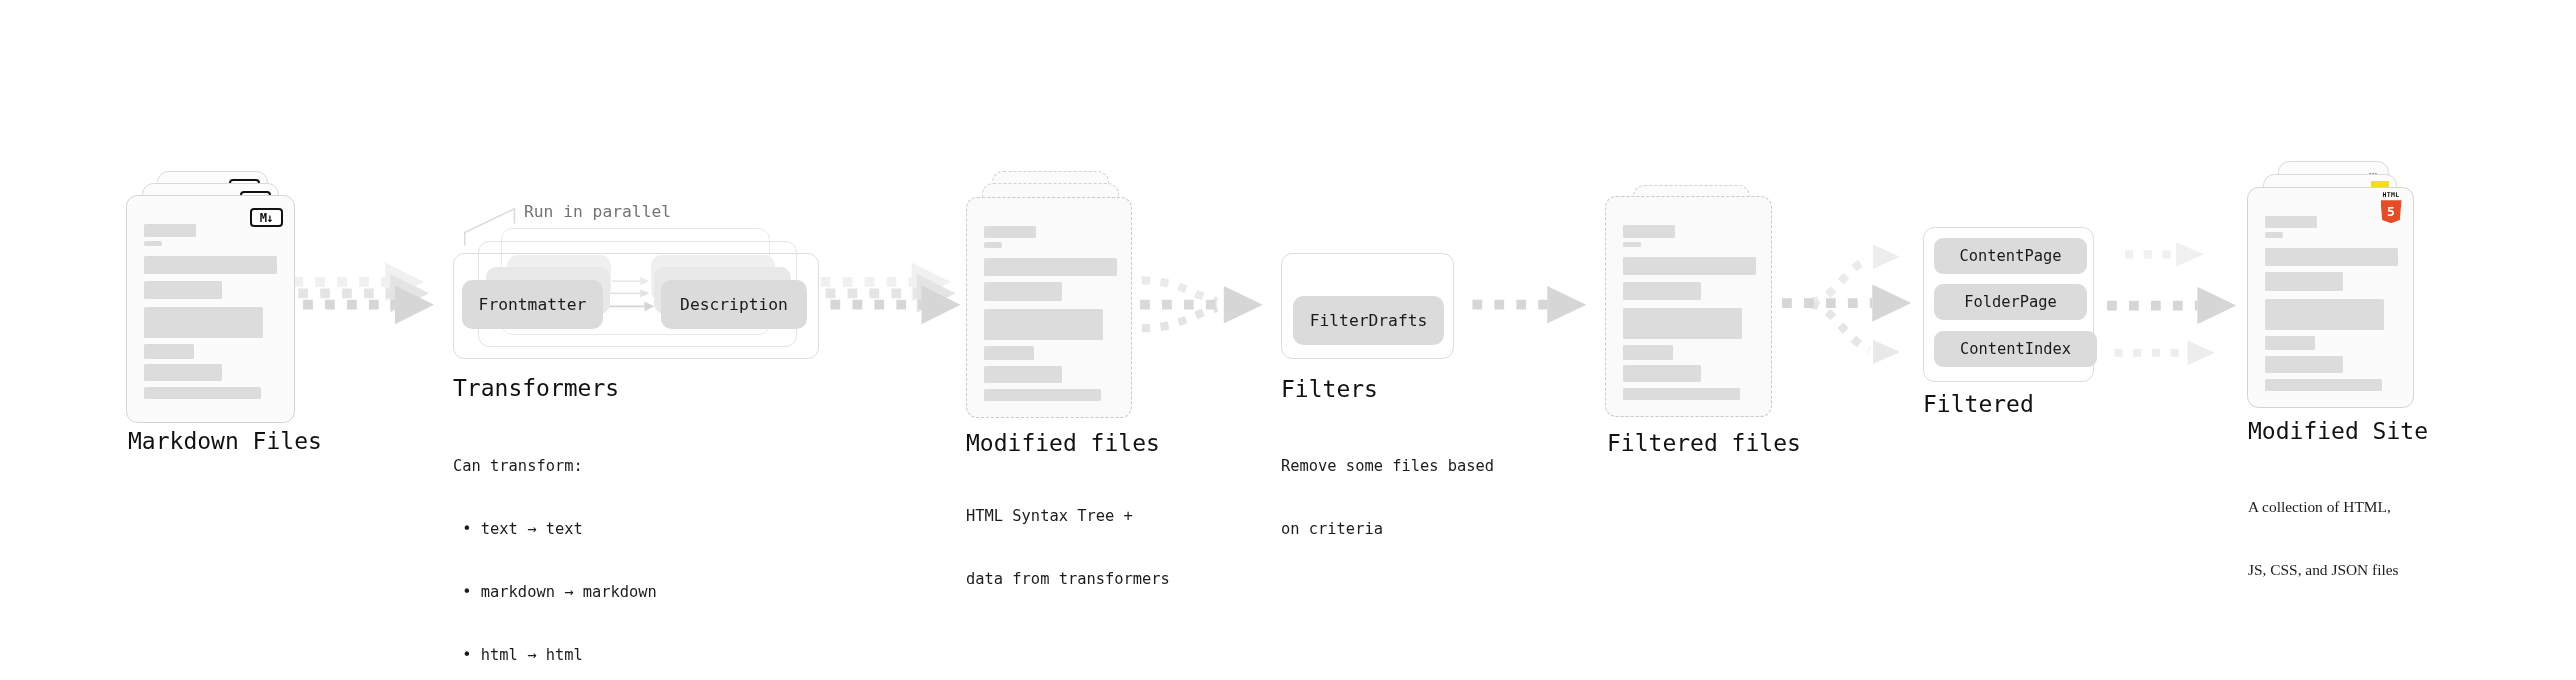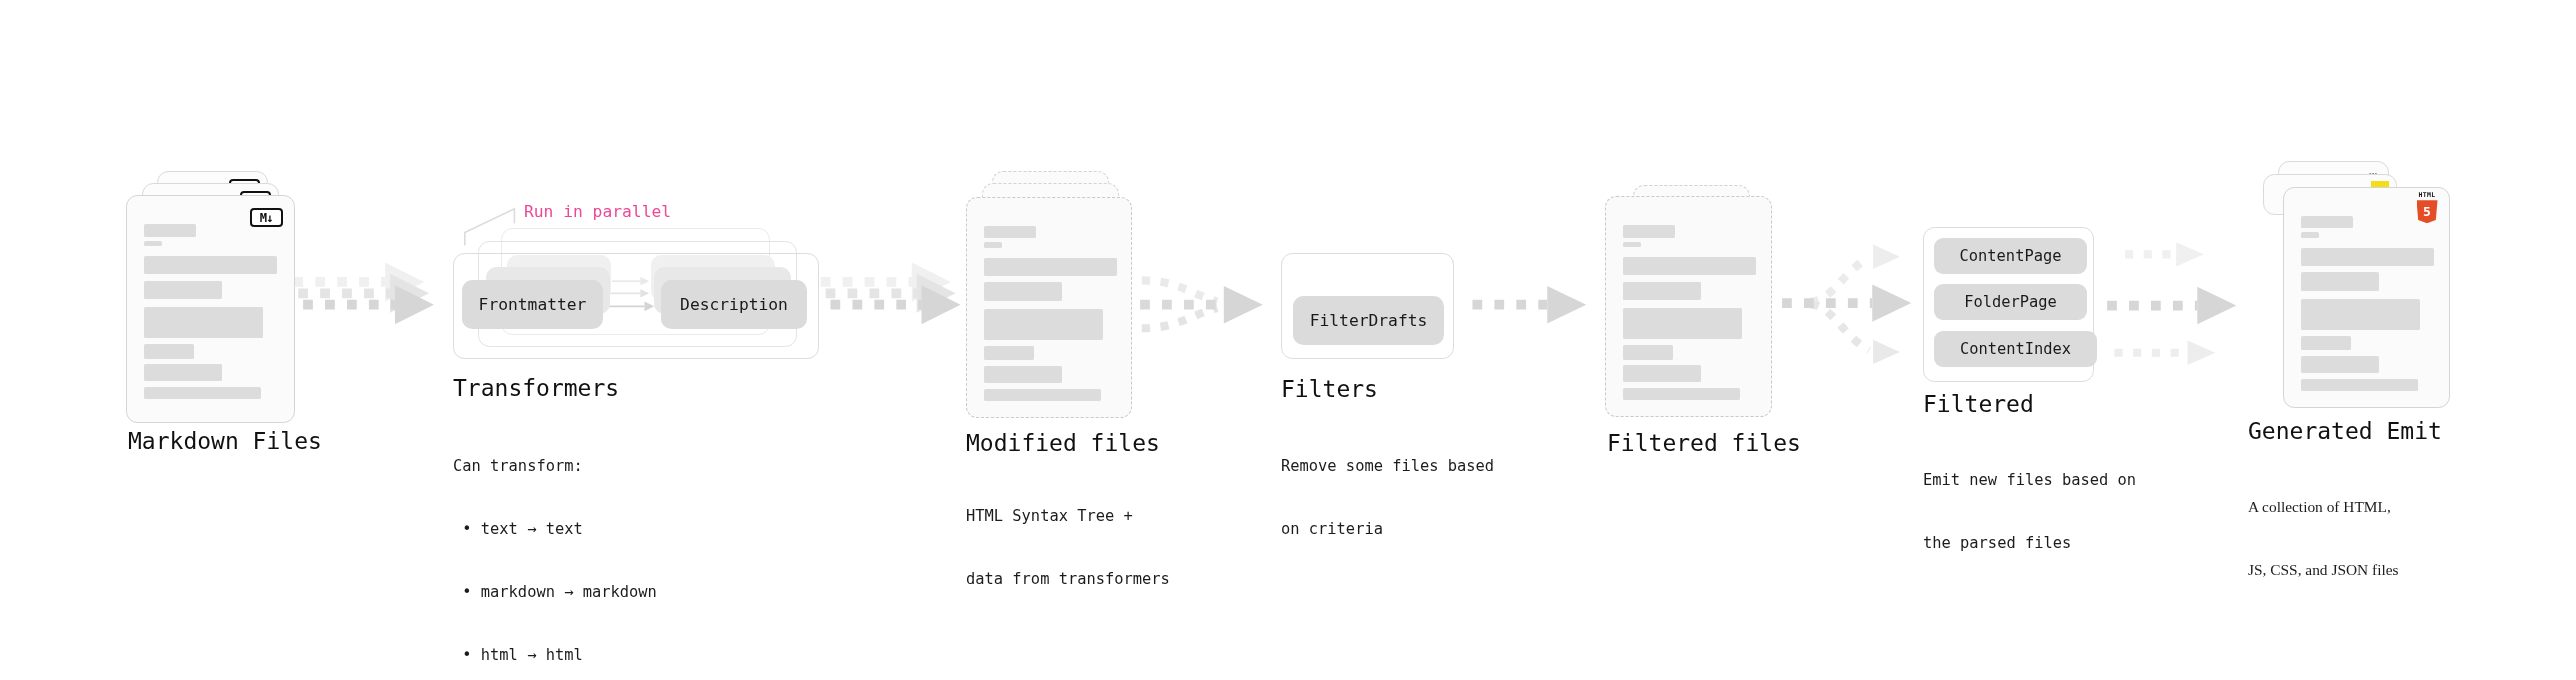--- a/index.html
+++ b/index.html
@@ -47,21 +47,21 @@
   .pillbox.mid{border-color:#e3e3e3;}
   .pillbox.back{border-color:#eaeaea;}
   .pill{position:absolute;background:#dbdbdb;border-radius:10.6px;display:flex;align-items:center;
     justify-content:center;font-size:16.3px;color:#1a1a1a;box-sizing:border-box;}
   .pill.ghost1{background:#e8e8e8;}
   .pill.ghost2{background:#f0f0f0;}
 
   
   .title{position:absolute;font-size:23px;font-weight:500;color:#111;white-space:pre;}
   .desc{position:absolute;font-size:15.4px;line-height:21px;color:#1c1c1c;white-space:pre;}
-  .faded-note{position:absolute;font-size:16.3px;color:#ec4899;white-space:pre;}
+  .faded-note{position:absolute;font-size:16.3px;color:#737373;white-space:pre;}
 </style>
 </head>
 <body>
 
 <div class="canvas">
 
   <svg class="flow" width="2576" height="681" viewBox="0 0 3170 838">
 
     <g>
       <g transform="translate(-12,-28)" stroke="#f0f0f0" fill="#f0f0f0">
@@ -228,52 +228,48 @@
       </div>
     </div>
   </div>
   <div class="title" style="left:1607px;top:430px;">Filtered files</div>
 
   <div class="pillbox solidbg" style="left:1923px;top:227px;width:171px;height:155px;"></div>
   <div class="pill" style="left:1934px;top:238px;width:153px;height:36px;border-radius:9px;font-size:15.4px;">ContentPage</div>
   <div class="pill" style="left:1934px;top:284px;width:153px;height:36px;border-radius:9px;font-size:15.4px;">FolderPage</div>
   <div class="pill" style="left:1934px;top:331px;width:163px;height:36px;border-radius:9px;font-size:15.4px;">ContentIndex</div>
   <div class="title" style="left:1923px;top:391px;">Filtered</div>
-  <div class="desc" style="left:1923px;top:428px;">
-    <div>Emit new files based on</div>
-    <div>the parsed files</div>
-  </div>
 
   <div class="abs" style="left:2247px;top:161px;width:171px;height:252px;">
     <div class="card backcard" style="left:31px;top:0;width:111px;height:41px;">
       <span class="css-chip">
         <span class="word">CSS</span>
         <span class="bar-u" style="display:block;"></span>
       </span>
     </div>
     <div class="card backcard" style="left:16.3px;top:13px;width:134px;height:41px;">
       <span class="js-chip"></span>
     </div>
-    <div class="card" style="left:0;top:26px;width:167px;height:221px;margin-left:36px;">
+    <div class="card" style="left:0;top:26px;width:167px;height:221px;">
       <span class="html5-logo">
         <span class="word" style="display:block;">HTML</span>
         <span class="shield">5</span>
       </span>
       <div class="bars">
         <div class="bar b1"></div>
         <div class="bar b2"></div>
         <div class="bar b3"></div>
         <div class="bar b4"></div>
         <div class="bar b5"></div>
         <div class="bar b6"></div>
         <div class="bar b7"></div>
         <div class="bar b8"></div>
       </div>
     </div>
   </div>
-  <div class="title" style="left:2248px;top:418px;">Generated Emit</div>
+  <div class="title" style="left:2248px;top:418px;">Modified Site</div>
   <div class="desc" style="left:2248px;top:454px;font-family:Liberation Serif, serif;">
     <div>A collection of HTML,</div>
     <div>JS, CSS, and JSON files</div>
   </div>
 
 </div>
 
 
 </body></html>

